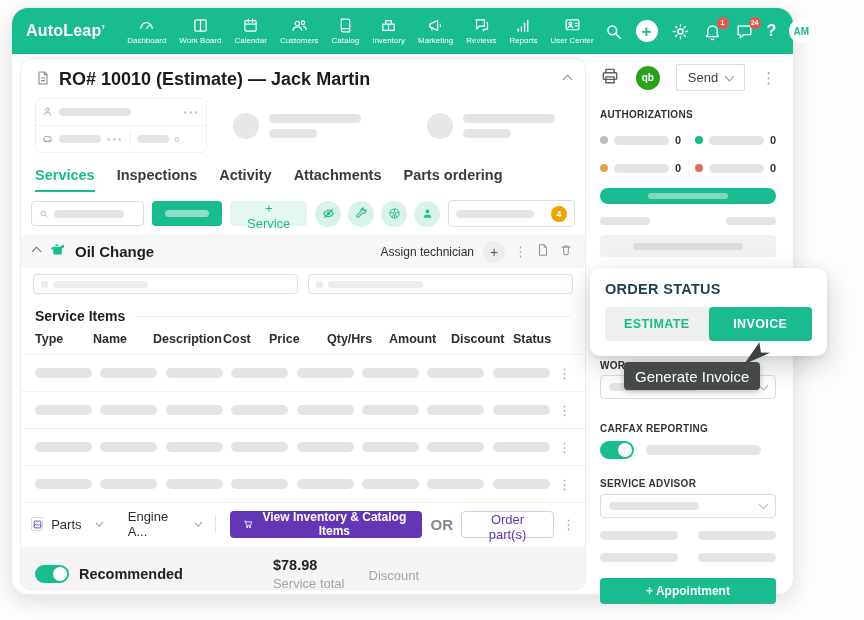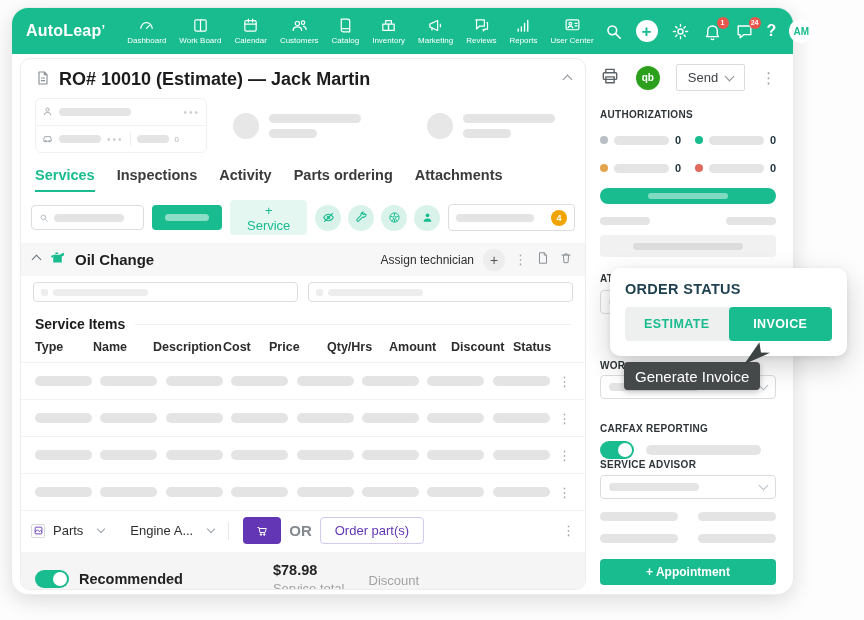--- a/index.html
+++ b/index.html
@@ -44,21 +44,21 @@
   .circle-sk { width:26px; height:26px; border-radius:50%; background:#e7e7e7; }
 
   .tabs { display:flex; gap:22px; padding:6px 14px 0; }
   .tab { font-size:14.5px; font-weight:bold; color:#3b3b3d; padding-bottom:7px; cursor:pointer; }
   .tab.active { color:#18BC8F; border-bottom:2.5px solid #18BC8F; }
 
   .svc-toolbar { display:flex; align-items:center; gap:8px; padding:8px 10px; }
   .inp { border:1px solid #ddd; border-radius:4px; background:#fff; display:flex; align-items:center; gap:5px; padding:0 7px; height:25px; }
   .teal-btn-sk { width:72px; height:25px; background:#18BC8F; border-radius:4px; display:flex; align-items:center; justify-content:center; }
   .teal-btn-sk .sk { background:rgba(255,255,255,.5); width:44px; height:7px; }
-  .add-service { height:35px; background:#e4f7f0; color:#18BC8F; font-size:13px; border:none; border-radius:4px; padding:0 12px; cursor:pointer; }
+  .add-service { height:25px; background:#e4f7f0; color:#18BC8F; font-size:13px; border:none; border-radius:4px; padding:0 12px; cursor:pointer; }
   .tool-circles { display:flex; gap:7px; margin-left:auto; }
   .circ { width:26px; height:26px; border-radius:50%; background:#d9f3ea; display:flex; align-items:center; justify-content:center; cursor:pointer; }
   .filter-inp { width:130px; height:27px; }
   .yellow-badge { margin-left:auto; width:16px; height:16px; border-radius:50%; background:#F0A400; color:#fff; font-size:9px; font-weight:bold; display:flex; align-items:center; justify-content:center; }
 
   .oil-strip { height:33px; background:#f7f7f7; display:flex; align-items:center; gap:9px; padding:0 12px; }
   .oil-title { font-size:15px; font-weight:bold; color:#1e1e20; flex:1; }
   .assign { font-size:12px; color:#2f2f31; }
   .gray-plus { width:22px; height:22px; border-radius:50%; background:#ededed; color:#555; font-size:14px; display:flex; align-items:center; justify-content:center; cursor:pointer; }
   .kebab { color:#9aa0a5; font-size:13px; line-height:1; cursor:pointer; }
@@ -107,27 +107,27 @@
   .teal-btn-full .sk { width:80px; height:6px; background:rgba(255,255,255,.45); }
   .two-bars { display:flex; justify-content:space-between; margin-top:13px; }
   .two-bars .sk { width:50px; height:8px; }
   .gray-box { margin-top:10px; height:22px; background:#f1f1f1; border-radius:4px; display:flex; align-items:center; justify-content:center; }
   .gray-box .sk { width:110px; height:7px; background:#dcdcdc; }
   .select { border:1px solid #dcdcdc; border-radius:4px; height:24px; display:flex; align-items:center; justify-content:space-between; padding:0 8px; background:#fff; cursor:pointer; }
   .select .sk { width:90px; height:8px; }
   .side-lower { position:absolute; top:296px; left:0; right:0; }
   .carfax-row { display:flex; align-items:center; gap:12px; margin-top:7px; }
   .carfax-row .sk { width:115px; height:10px; }
-  .adv-title { }
+  .adv-title { margin-top:19px; }
   .grid-bars { display:flex; justify-content:space-between; margin-top:13px; }
   .grid-bars .sk { width:78px; height:9px; }
   .appt-btn { margin-top:16px; width:100%; height:26px; background:#18BC8F; color:#fff; font-size:12px; font-weight:bold; border:none; border-radius:4px; cursor:pointer; }
 
   
-  .popup { position:absolute; left:598px; top:260px; width:237px; height:88px; background:#fff; border-radius:10px;
+  .popup { position:absolute; left:578px; top:260px; width:237px; height:88px; background:#fff; border-radius:10px;
            box-shadow:0 2px 6px rgba(0,0,0,.08), 0 10px 28px rgba(0,0,0,.18); padding:13px 15px; z-index:10; }
   .popup-title { font-size:14.5px; font-weight:bold; color:#1d3f4e; letter-spacing:.3px; }
   .segment { display:flex; margin-top:10px; background:#eef0ef; border-radius:4px; height:34px; }
   .seg { flex:1; display:flex; align-items:center; justify-content:center; font-size:12.5px; font-weight:bold; letter-spacing:.4px; cursor:pointer; }
   .seg.estimate { color:#18BC8F; }
   .seg.invoice { background:#18BC8F; color:#fff; border-radius:4px; }
   .tooltip { position:absolute; left:612px; top:354px; height:28px; background:#45494a; color:#fff; font-size:15px;
              border-radius:4px; display:flex; align-items:center; padding:0 11px; z-index:11; box-shadow:0 2px 6px rgba(0,0,0,.25); }
   .cursor { position:absolute; left:730px; top:328px; z-index:12; }
 </style>
@@ -314,22 +314,22 @@
           <span class="sk" style="width:92px;height:9px;display:block"></span>
           <span class="sk" style="width:48px;height:9px;display:block;margin-top:6px"></span>
         </span>
       </div>
     </div>
 
     <div class="tabs">
       <span class="tab active">Services</span>
       <span class="tab">Inspections</span>
       <span class="tab">Activity</span>
+      <span class="tab">Attachments</span>
       <span class="tab">Parts ordering</span>
-      <span class="tab">Attachments</span>
     </div>
 
     <div class="svc-toolbar">
       <div class="inp" style="width:116px">
         <svg width="10" height="10" viewBox="0 0 24 24" fill="none" stroke="#b9bfc4" stroke-width="2.4">
             <circle cx="10.5" cy="10.5" r="5.5"></circle>
             <path d="M15 15l5.5 5.5"></path>
           </svg>
         <span class="sk" style="width:70px;height:8px"></span>
       </div>
@@ -475,20 +475,21 @@
       <span class="chev-sm"></span>
       <span class="engine-lbl">Engine A...</span>
       <span class="chev-sm"></span>
       <span class="pdiv"></span>
       <button class="purple-btn">
         <svg width="12" height="12" viewBox="0 0 24 24" fill="none" stroke="#fff" stroke-width="2">
             <path d="M3 5h3l2 10h10l2.5-8H7"></path>
             <circle cx="10" cy="19" r="1.6" fill="#fff"></circle>
             <circle cx="16.5" cy="19" r="1.6" fill="#fff"></circle>
           </svg>
+        <span>View Inventory &amp; Catalog Items</span>
       </button>
       <span class="or">OR</span>
       <button class="order-btn">Order part(s)</button>
       <span class="kebab" style="margin-left:auto">⋮</span>
     </div>
 
     <div class="summary">
       <span class="toggle"></span>
       <span class="rec-lbl">Recommended</span>
       <span class="sum-col">

